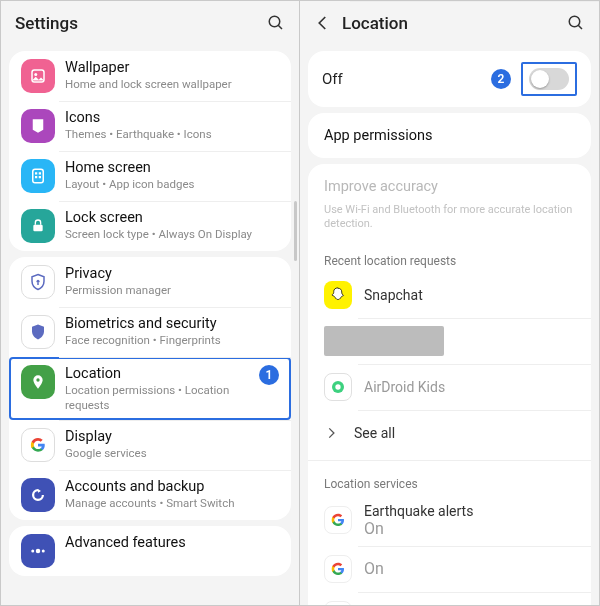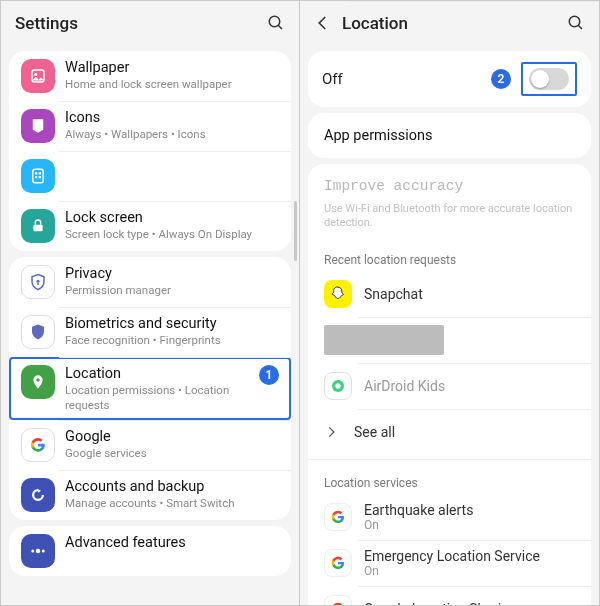--- a/index.html
+++ b/index.html
@@ -75,40 +75,40 @@
     width:40px;height:22px;border-radius:11px;background:#d8d8d8;
     position:relative;
   }
   .toggle::after{
     content:"";position:absolute;left:2px;top:2px;width:18px;height:18px;
     border-radius:50%;background:#fff;box-shadow:0 1px 2px rgba(0,0,0,.3);
   }
   .plain-row {
     padding:14px 16px; font-size:14.5px; color:#111;
   }
-  .plain-row.disabled .label { color:#b8b8b8;font-family:Liberation Mono, monospace; }
+  .plain-row.disabled .label { color:#b8b8b8; }
   .plain-row .sub { font-size:11px; color:#c2c2c2; margin-top:8px; line-height:1.3;}
   .section-header {
     font-size:12px;color:#7a7a7a;padding:8px 16px 4px;
   }
   .app-row {
     display:flex;align-items:center;padding:8px 16px;min-height:46px;
     position:relative;
   }
   .app-row + .app-row::before,
   .app-row + .section-header::before {
     content:"";position:absolute;left:50px;right:0;top:0;height:1px;background:#eee;
   }
   .app-icon {
     width:28px;height:28px;border-radius:8px;margin-right:12px;flex-shrink:0;
     display:flex;align-items:center;justify-content:center;font-size:15px;
   }
   .app-row .label{font-size:14px;color:#333;}
   .app-row.muted .label{color:#9a9a9a;}
-  .app-row .sub{font-size:12px;color:#9a9a9a;}
+  .app-row .sub{font-size:16px;color:#9a9a9a;}
   .chevron-small{width:14px;height:14px;margin-right:16px;}
   .redacted {
     width:120px;height:30px;background:#bcbcbc;border-radius:2px;margin-left:0;
   }
   .scrollbar-hint{
     position:absolute;right:2px;top:200px;width:3px;height:60px;
     background:#c8c8c8;border-radius:2px;
   }
   svg{display:block}
 </style>
@@ -141,32 +141,36 @@
       </div>
     </div>
     <div class="row">
       <div class="icon-slot" style="background:#ab47bc">
         <svg width="18" height="18" viewBox="0 0 24 24" fill="#fff">
             <path d="M5 3h14v14l-7 4-7-4z"></path>
           </svg>
       </div>
       <div class="texts">
         <div class="label">Icons</div>
-        <div class="sub">Always  •  Wallpapers  •  Icons</div>
+        <div class="sub">Themes  •  Earthquake  •  Icons</div>
       </div>
     </div>
     <div class="row">
       <div class="icon-slot" style="background:#29b6f6">
         <svg width="18" height="18" viewBox="0 0 24 24" fill="#fff">
             <rect x="5" y="3" width="14" height="18" rx="3" fill="none" stroke="#fff" stroke-width="2"></rect>
             <rect x="8" y="7" width="3" height="3"></rect>
             <rect x="13" y="7" width="3" height="3"></rect>
             <rect x="8" y="12" width="3" height="3"></rect>
             <rect x="13" y="12" width="3" height="3"></rect>
           </svg>
+      </div>
+      <div class="texts">
+        <div class="label">Home screen</div>
+        <div class="sub">Layout  •  App icon badges</div>
       </div>
     </div>
     <div class="row">
       <div class="icon-slot" style="background:#26a69a">
         <svg width="16" height="16" viewBox="0 0 24 24" fill="#fff">
             <rect x="5" y="10" width="14" height="10" rx="2"></rect>
             <path d="M8 10V7a4 4 0 018 0v3" fill="none" stroke="#fff" stroke-width="2"></path>
           </svg>
       </div>
       <div class="texts">
@@ -217,21 +221,21 @@
     <div class="row">
       <div class="icon-slot" style="background:#fff;border:1px solid #ddd">
         <svg width="18" height="18" viewBox="0 0 24 24">
             <path fill="#4285F4" d="M21 12.2c0-.6-.1-1.2-.2-1.8H12v3.5h5c-.2 1.1-.9 2.1-1.9 2.7v2.2h3.1c1.8-1.7 2.8-4.1 2.8-6.6z"></path>
             <path fill="#34A853" d="M12 21c2.6 0 4.7-.9 6.3-2.3l-3.1-2.2c-.9.6-2 .9-3.2.9-2.5 0-4.6-1.7-5.3-3.9H3.5v2.3C5.1 18.9 8.3 21 12 21z"></path>
             <path fill="#FBBC05" d="M6.7 13.5c-.2-.6-.3-1.2-.3-1.8s.1-1.2.3-1.8V7.6H3.5C2.9 9 2.5 10.5 2.5 12s.4 3 1 4.4l3.2-2.9z"></path>
             <path fill="#EA4335" d="M12 6.4c1.4 0 2.6.5 3.6 1.4l2.7-2.7C16.7 3.5 14.6 2.5 12 2.5 8.3 2.5 5.1 4.6 3.5 7.6l3.2 2.3C7.4 8.1 9.5 6.4 12 6.4z"></path>
           </svg>
       </div>
       <div class="texts">
-        <div class="label">Google</div>
+        <div class="label">Display</div>
         <div class="sub">Google services</div>
       </div>
     </div>
     <div class="row">
       <div class="icon-slot" style="background:#3f51b5">
         <svg width="18" height="18" viewBox="0 0 24 24" fill="#fff">
             <path d="M12 4a8 8 0 108 8h-3a5 5 0 11-5-5V4z"></path>
             <path d="M12 4v5l4-2.5z"></path>
           </svg>
       </div>
@@ -352,21 +356,20 @@
     <div class="app-row">
       <div class="app-icon" style="background:#fff;border:1px solid #eee">
         <svg width="16" height="16" viewBox="0 0 24 24">
             <path fill="#4285F4" d="M21 12.2c0-.6-.1-1.2-.2-1.8H12v3.5h5c-.2 1.1-.9 2.1-1.9 2.7v2.2h3.1c1.8-1.7 2.8-4.1 2.8-6.6z"></path>
             <path fill="#34A853" d="M12 21c2.6 0 4.7-.9 6.3-2.3l-3.1-2.2c-.9.6-2 .9-3.2.9-2.5 0-4.6-1.7-5.3-3.9H3.5v2.3C5.1 18.9 8.3 21 12 21z"></path>
             <path fill="#FBBC05" d="M6.7 13.5c-.2-.6-.3-1.2-.3-1.8s.1-1.2.3-1.8V7.6H3.5C2.9 9 2.5 10.5 2.5 12s.4 3 1 4.4l3.2-2.9z"></path>
             <path fill="#EA4335" d="M12 6.4c1.4 0 2.6.5 3.6 1.4l2.7-2.7C16.7 3.5 14.6 2.5 12 2.5 8.3 2.5 5.1 4.6 3.5 7.6l3.2 2.3C7.4 8.1 9.5 6.4 12 6.4z"></path>
           </svg>
       </div>
       <div>
-        <div class="label">Emergency Location Service</div>
         <div class="sub">On</div>
       </div>
     </div>
 
     <div class="app-row">
       <div class="app-icon" style="background:#fff;border:1px solid #eee">
         <svg width="16" height="16" viewBox="0 0 24 24">
             <path fill="#4285F4" d="M21 12.2c0-.6-.1-1.2-.2-1.8H12v3.5h5c-.2 1.1-.9 2.1-1.9 2.7v2.2h3.1c1.8-1.7 2.8-4.1 2.8-6.6z"></path>
             <path fill="#34A853" d="M12 21c2.6 0 4.7-.9 6.3-2.3l-3.1-2.2c-.9.6-2 .9-3.2.9-2.5 0-4.6-1.7-5.3-3.9H3.5v2.3C5.1 18.9 8.3 21 12 21z"></path>
             <path fill="#FBBC05" d="M6.7 13.5c-.2-.6-.3-1.2-.3-1.8s.1-1.2.3-1.8V7.6H3.5C2.9 9 2.5 10.5 2.5 12s.4 3 1 4.4l3.2-2.9z"></path>

